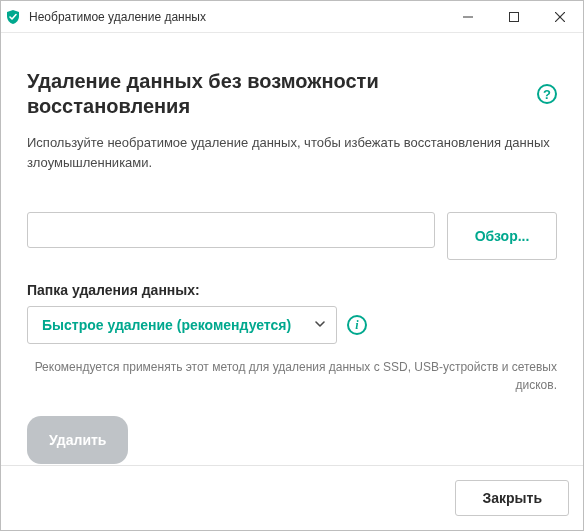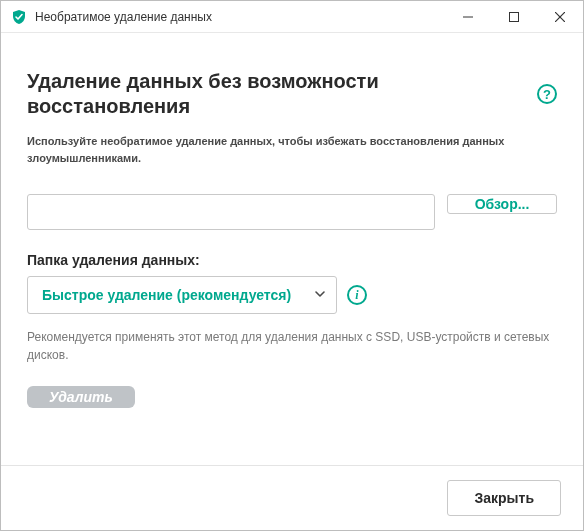--- a/index.html
+++ b/index.html
@@ -1,39 +1,39 @@
 <!DOCTYPE html>
 <html><head>
 <meta charset="utf-8">
 <style>
   * { box-sizing: border-box; margin: 0; padding: 0; }
   html, body { width: 584px; height: 531px; font-family: "Segoe UI", Arial, sans-serif; background: #fff; }
   .window { width: 584px; height: 531px; border: 1px solid #bdbdbd; display: flex; flex-direction: column; background: #fff; }
-  .titlebar { height: 32px; display: flex; align-items: center; padding: 0 0 0 10px; border-bottom: 1px solid #e8e8e8; }
+  .titlebar { height: 32px; display: flex; align-items: center; padding: 0 0 0 4px; border-bottom: 1px solid #e8e8e8; }
   .titlebar .app-icon { width: 16px; height: 16px; margin-right: 8px; display:flex; align-items:center; justify-content:center;}
   .titlebar .title-text { font-size: 12px; color: #333; flex: 0 0 auto; }
   .titlebar .spacer { flex: 1; }
   .winbtn { width: 46px; height: 32px; display:flex; align-items:center; justify-content:center; color:#333; }
   .content { flex: 1; padding: 24px 26px 10px 26px; overflow: hidden; }
   .heading-row { display:flex; align-items:center; gap:10px; margin-bottom: 14px; margin-top: 12px;}
   h1 { font-size: 20px; font-weight: 600; color: #2b2b2b; line-height:1.25; flex:1; }
   .help-circle { width:20px; height:20px; border:2px solid #00a88e; border-radius:50%; display:flex; align-items:center; justify-content:center; color:#00a88e; font-size:13px; font-weight:700; flex-shrink:0; }
-  .desc { font-size: 11px; color: #4a4a4a; line-height:1.5; margin-bottom: 28px; font-weight: bold; }
+  .desc { font-size: 13px; color: #4a4a4a; line-height:1.5; margin-bottom: 40px; }
   .label { font-size: 14px; font-weight: 600; color: #2b2b2b; margin-bottom: 8px; }
   .path-row { display:flex; gap:12px; margin-bottom: 22px; }
   .path-input { flex:1; height:36px; border:1px solid #c9c9c9; border-radius:3px; padding:0 10px; font-size:14px; color:#333; outline:none; }
-  .browse-btn { width:110px; height:20px; border:1px solid #c9c9c9; border-radius:3px; background:#fff; color:#00a88e; font-size:14px; font-weight:600; cursor:pointer;text-align:center; }
+  .browse-btn { width:110px; height:48px; border:1px solid #c9c9c9; border-radius:3px; background:#fff; color:#00a88e; font-size:14px; font-weight:600; cursor:pointer;text-align:center; }
   .method-row { display:flex; align-items:center; gap:10px; margin-bottom:14px;}
   .dropdown { width:310px; height:38px; border:1px solid #c9c9c9; border-radius:3px; display:flex; align-items:center; padding:0 10px 0 14px; cursor:pointer; background:#fff;}
   .dropdown-text { flex:1; color:#00a88e; font-size:14px; font-weight:600; }
   .chevron { color:#4a4a4a; }
   .info-circle { width:20px; height:20px; border:2px solid #00a88e; border-radius:50%; display:flex; align-items:center; justify-content:center; color:#00a88e; font-size:12px; font-weight:700; font-style:italic; font-family: Georgia, serif;}
-  .note { font-size:12px; color:#7a7a7a; line-height:1.5; margin-bottom:22px;}
-  .delete-btn { height:22px; padding:0 22px; border:none; border-radius:6px; background:#bfc3c7; color:#fff; font-size:14px; font-weight:600; cursor:default;font-style:italic;}
-  .footer { border-top:1px solid #e4e4e4; padding:14px 22px; display:flex; justify-content:flex-end;}
+  .note { font-size:12px; color:#7a7a7a; line-height:1.5; margin-bottom:22px;text-align:right;}
+  .delete-btn { height:48px; padding:0 22px; border:none; border-radius:14px; background:#bfc3c7; color:#fff; font-size:14px; font-weight:600; cursor:default;}
+  .footer { border-top:1px solid #e4e4e4; padding:14px 14px; display:flex; justify-content:flex-end;}
   .close-btn { height:36px; padding:0 26px; border:1px solid #c9c9c9; border-radius:3px; background:#fff; color:#2b2b2b; font-size:14px; font-weight:600; cursor:pointer;}
 </style>
 </head>
 <body>
 
 <div class="window">
 
   <div class="titlebar">
     <span class="app-icon">
       <svg width="16" height="16" viewBox="0 0 16 16">

